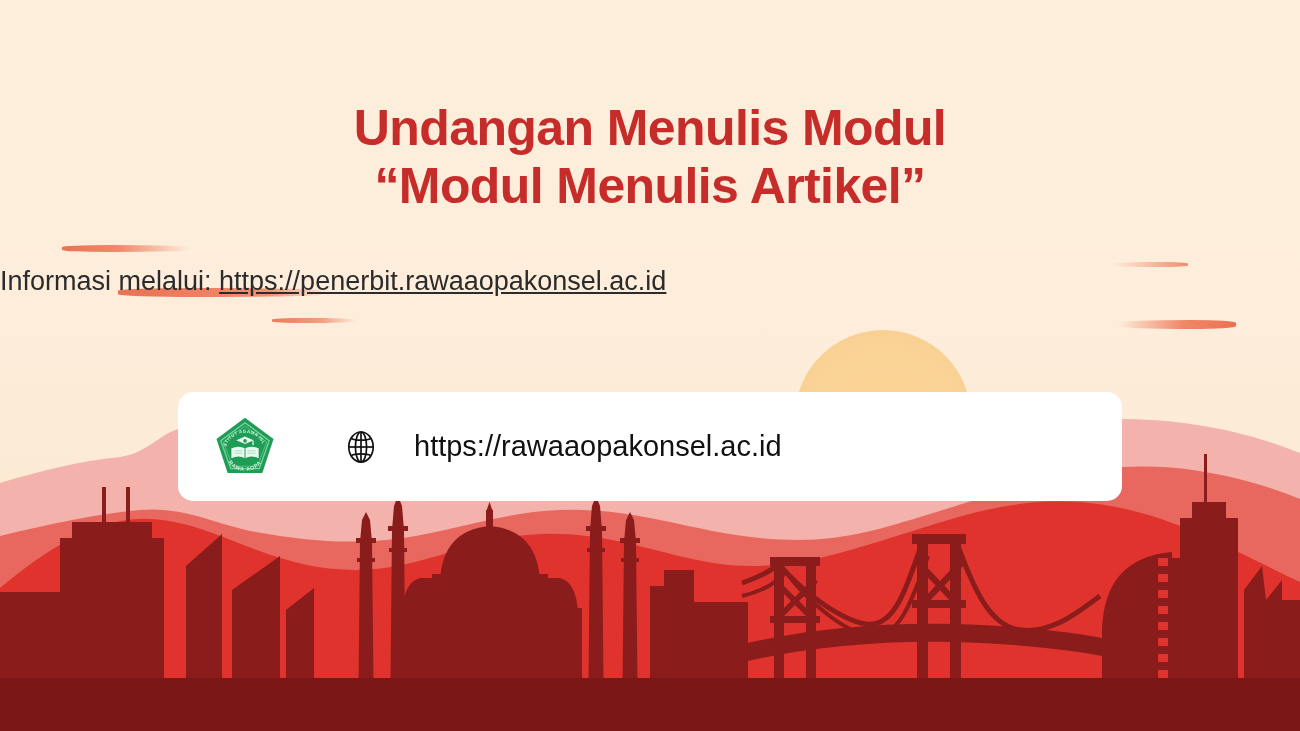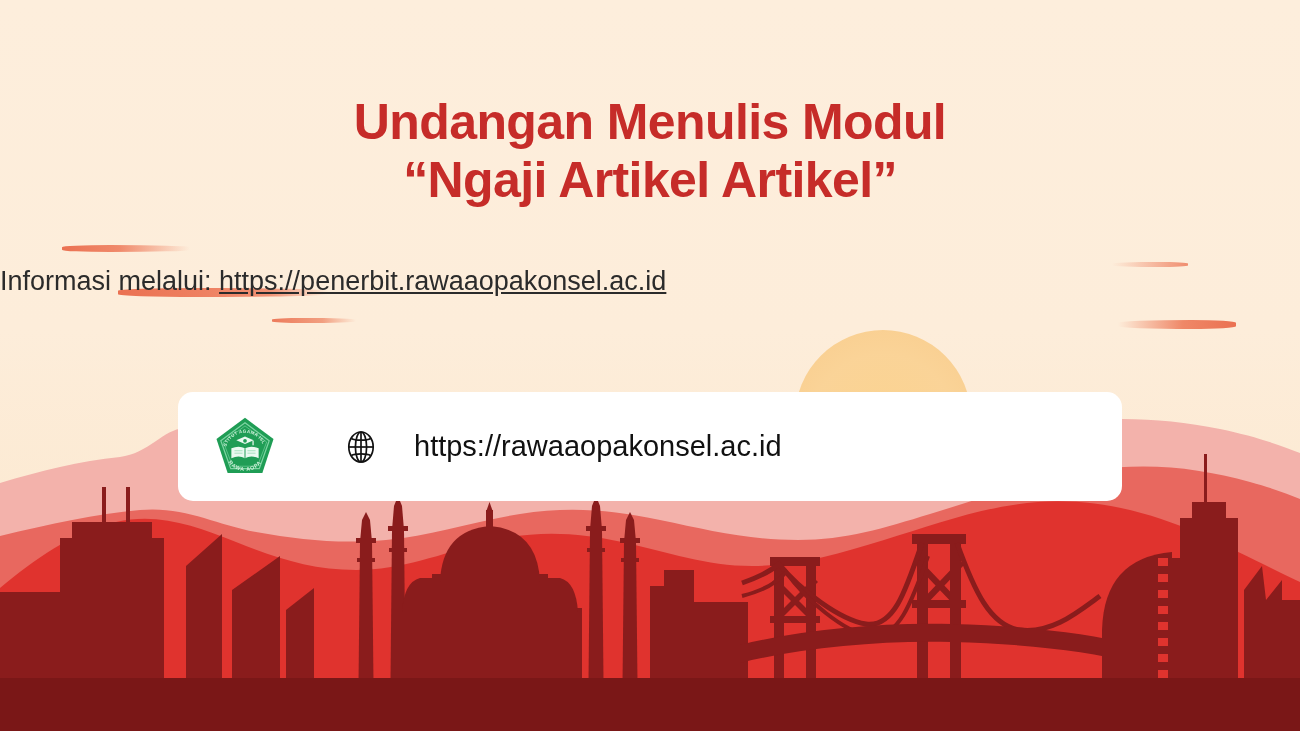--- a/index.html
+++ b/index.html
@@ -40,21 +40,21 @@
   .c5 { left:1112px; top:262px; width:76px; height:5px;
         border-radius:100% 60% 60% 100% / 50%;
         background:linear-gradient(270deg,#EE8060 0%,rgba(244,180,160,0) 100%); }
 
   
   .layer { position:absolute; left:0; width:1300px; }
   svg.layer { display:block; }
 
   
   .title-wrap {
-    position:absolute; left:0; top:93px; width:1300px;
+    position:absolute; left:0; top:99px; width:1300px;
     text-align:center;
   }
   .title-line {
     color:#C62C29;
     font-weight:bold;
     font-size:50px;
     line-height:1.16;
     letter-spacing:-0.6px;
     white-space:nowrap;
   }
@@ -211,21 +211,21 @@
 
       <path d="M1244,160 L1262,136 L1266,170 L1282,150 L1282,301 L1244,301 Z"></path>
       <rect x="1272" y="170" width="28" height="131"></rect>
     </g>
 
     <rect x="0" y="248" width="1300" height="53" fill="#7A1717"></rect>
   </svg>
 
   <div class="title-wrap">
     <div class="title-line">Undangan Menulis Modul</div>
-    <div class="title-line">“Ngaji Artikel Artikel”</div>
+    <div class="title-line">“Modul Menulis Artikel”</div>
   </div>
 
   <div class="subtitle">
     <span class="lbl">Informasi melalui: </span><span class="url">https://penerbit.rawaaopakonsel.ac.id</span>
   </div>
 
   <div class="card">
 
     <div class="card-logo-group">
 

